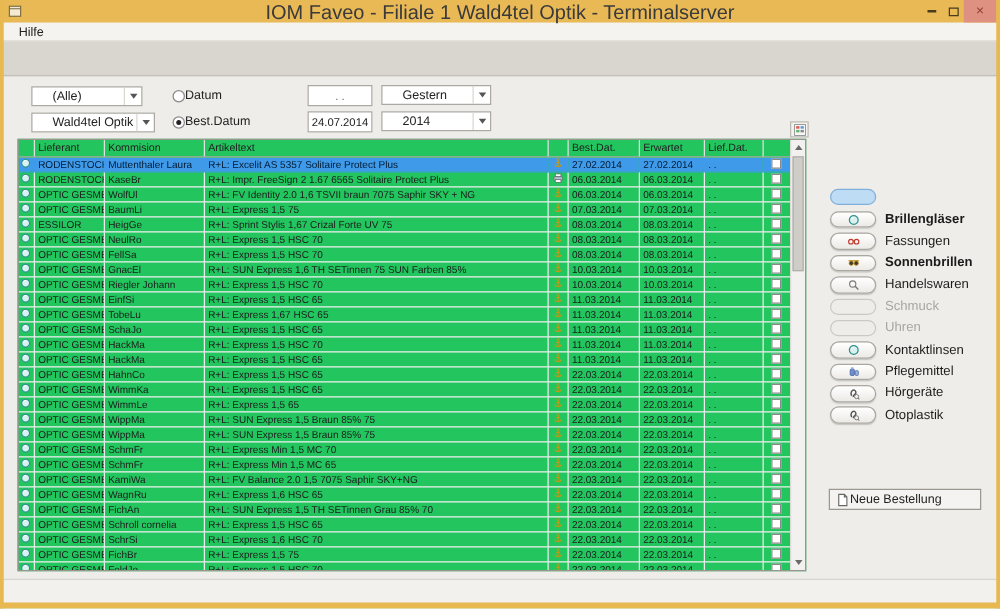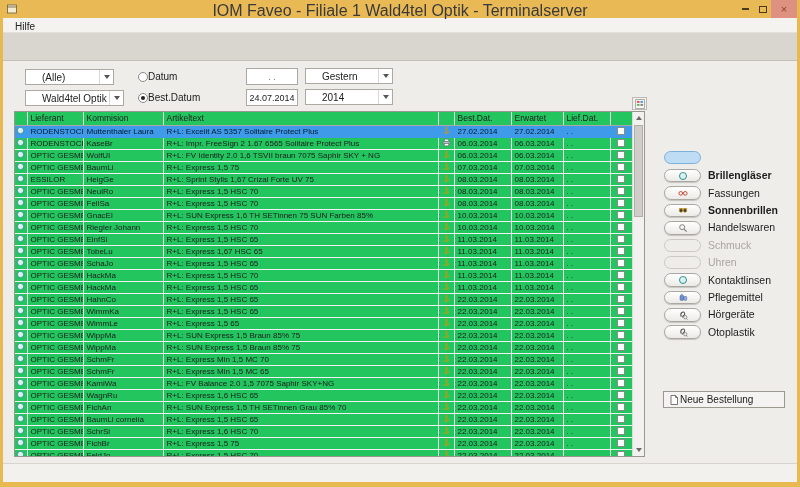--- a/index.html
+++ b/index.html
@@ -775,21 +775,21 @@
             <td class="ca"><span class="cb"></span></td>
           </tr>
           <tr>
             <td class="ca"><span class="ic row">
                 <svg viewBox="0 0 12 12">
                   <circle cx="6" cy="6" r="4.2" fill="#d9f2ef" stroke="#2f8f8f" stroke-width="1.2"></circle>
                   <path d="M3.8 4.6 A2.6 2.6 0 0 1 6 3.4" stroke="#ffffff" stroke-width="1" fill="none"></path>
                 </svg>
               </span></td>
             <td class="">OPTIC GESMBH</td>
-            <td class="">BaumLi cornelia</td>
+            <td class="">Schroll cornelia</td>
             <td class="">R+L: Express 1,5 HSC 65</td>
             <td class="ca"><span class="ic row">
                 <svg viewBox="0 0 12 12">
                   <circle cx="6" cy="2.4" r="1.2" fill="none" stroke="#c79810" stroke-width="1"></circle>
                   <line x1="6" y1="3.6" x2="6" y2="9.4" stroke="#c79810" stroke-width="1.2"></line>
                   <line x1="3.9" y1="5.4" x2="8.1" y2="5.4" stroke="#c79810" stroke-width="1"></line>
                   <path d="M2.6 7.4 Q3.1 9.9 6 9.9 Q8.9 9.9 9.4 7.4" fill="none" stroke="#c79810" stroke-width="1.2"></path>
                 </svg>
               </span></td>
             <td class="">22.03.2014</td>

